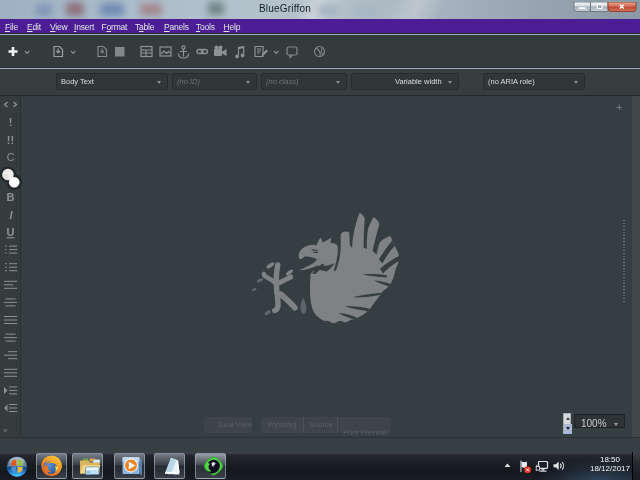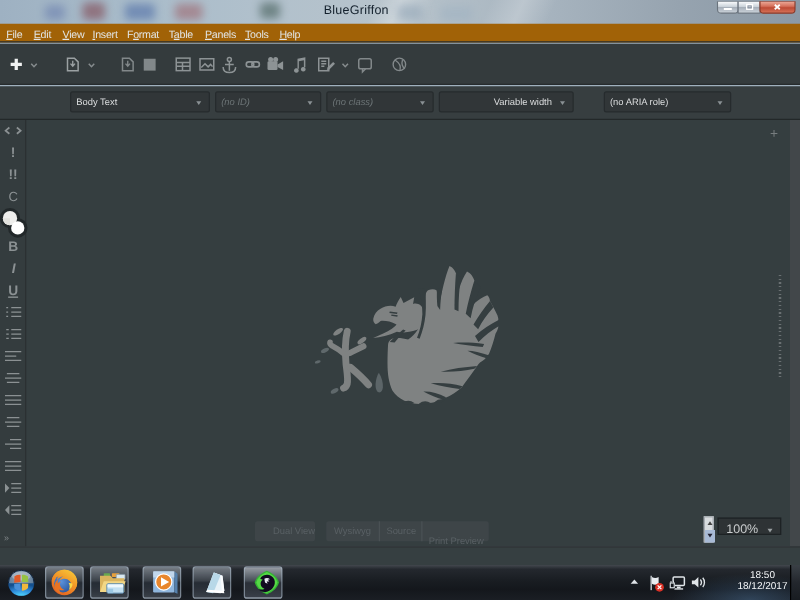--- a/index.html
+++ b/index.html
@@ -12,21 +12,21 @@
     background:
       linear-gradient(115deg, rgba(255,255,255,0) 46%, rgba(255,255,255,0.28) 49%, rgba(255,255,255,0) 53%, rgba(255,255,255,0) 60%, rgba(255,255,255,0.22) 64%, rgba(255,255,255,0) 68%),
       linear-gradient(90deg,#9eb1c2 0%,#a9bcca 18%,#b2c1cc 35%,#b7c3cb 50%,#a7b4bf 68%,#96a3af 85%,#8b99a6 100%);
     overflow:hidden; }
   .blob { position:absolute; filter:blur(3.5px); border-radius:3px; }
   #title-text { position:absolute; left:259px; top:3px; font-size:10px; color:#13202c; letter-spacing:0.2px; }
   
   #winbtns { position:absolute; left:573px; top:0; width:66px; height:10px; }
 
   
-  #menubar { position:absolute; left:0; top:19px; width:640px; height:15px; background:#a16207;
+  #menubar { position:absolute; left:0; top:19px; width:640px; height:15px; background:#4c1d95;
     border-bottom:1px solid #272c2e; color:#e2e5e5; font-size:8.5px; letter-spacing:-0.2px; }
   #menubar span.mi { position:absolute; top:3px; }
 
   
   #toolbar { position:absolute; left:0; top:35px; width:640px; height:33px; background:#343b3d;
     border-bottom:1px solid #262b2d; }
 
   
   #comborow { position:absolute; left:0; top:69px; width:640px; height:27px; background:#373e40;
     border-bottom:1px solid #232829; }

